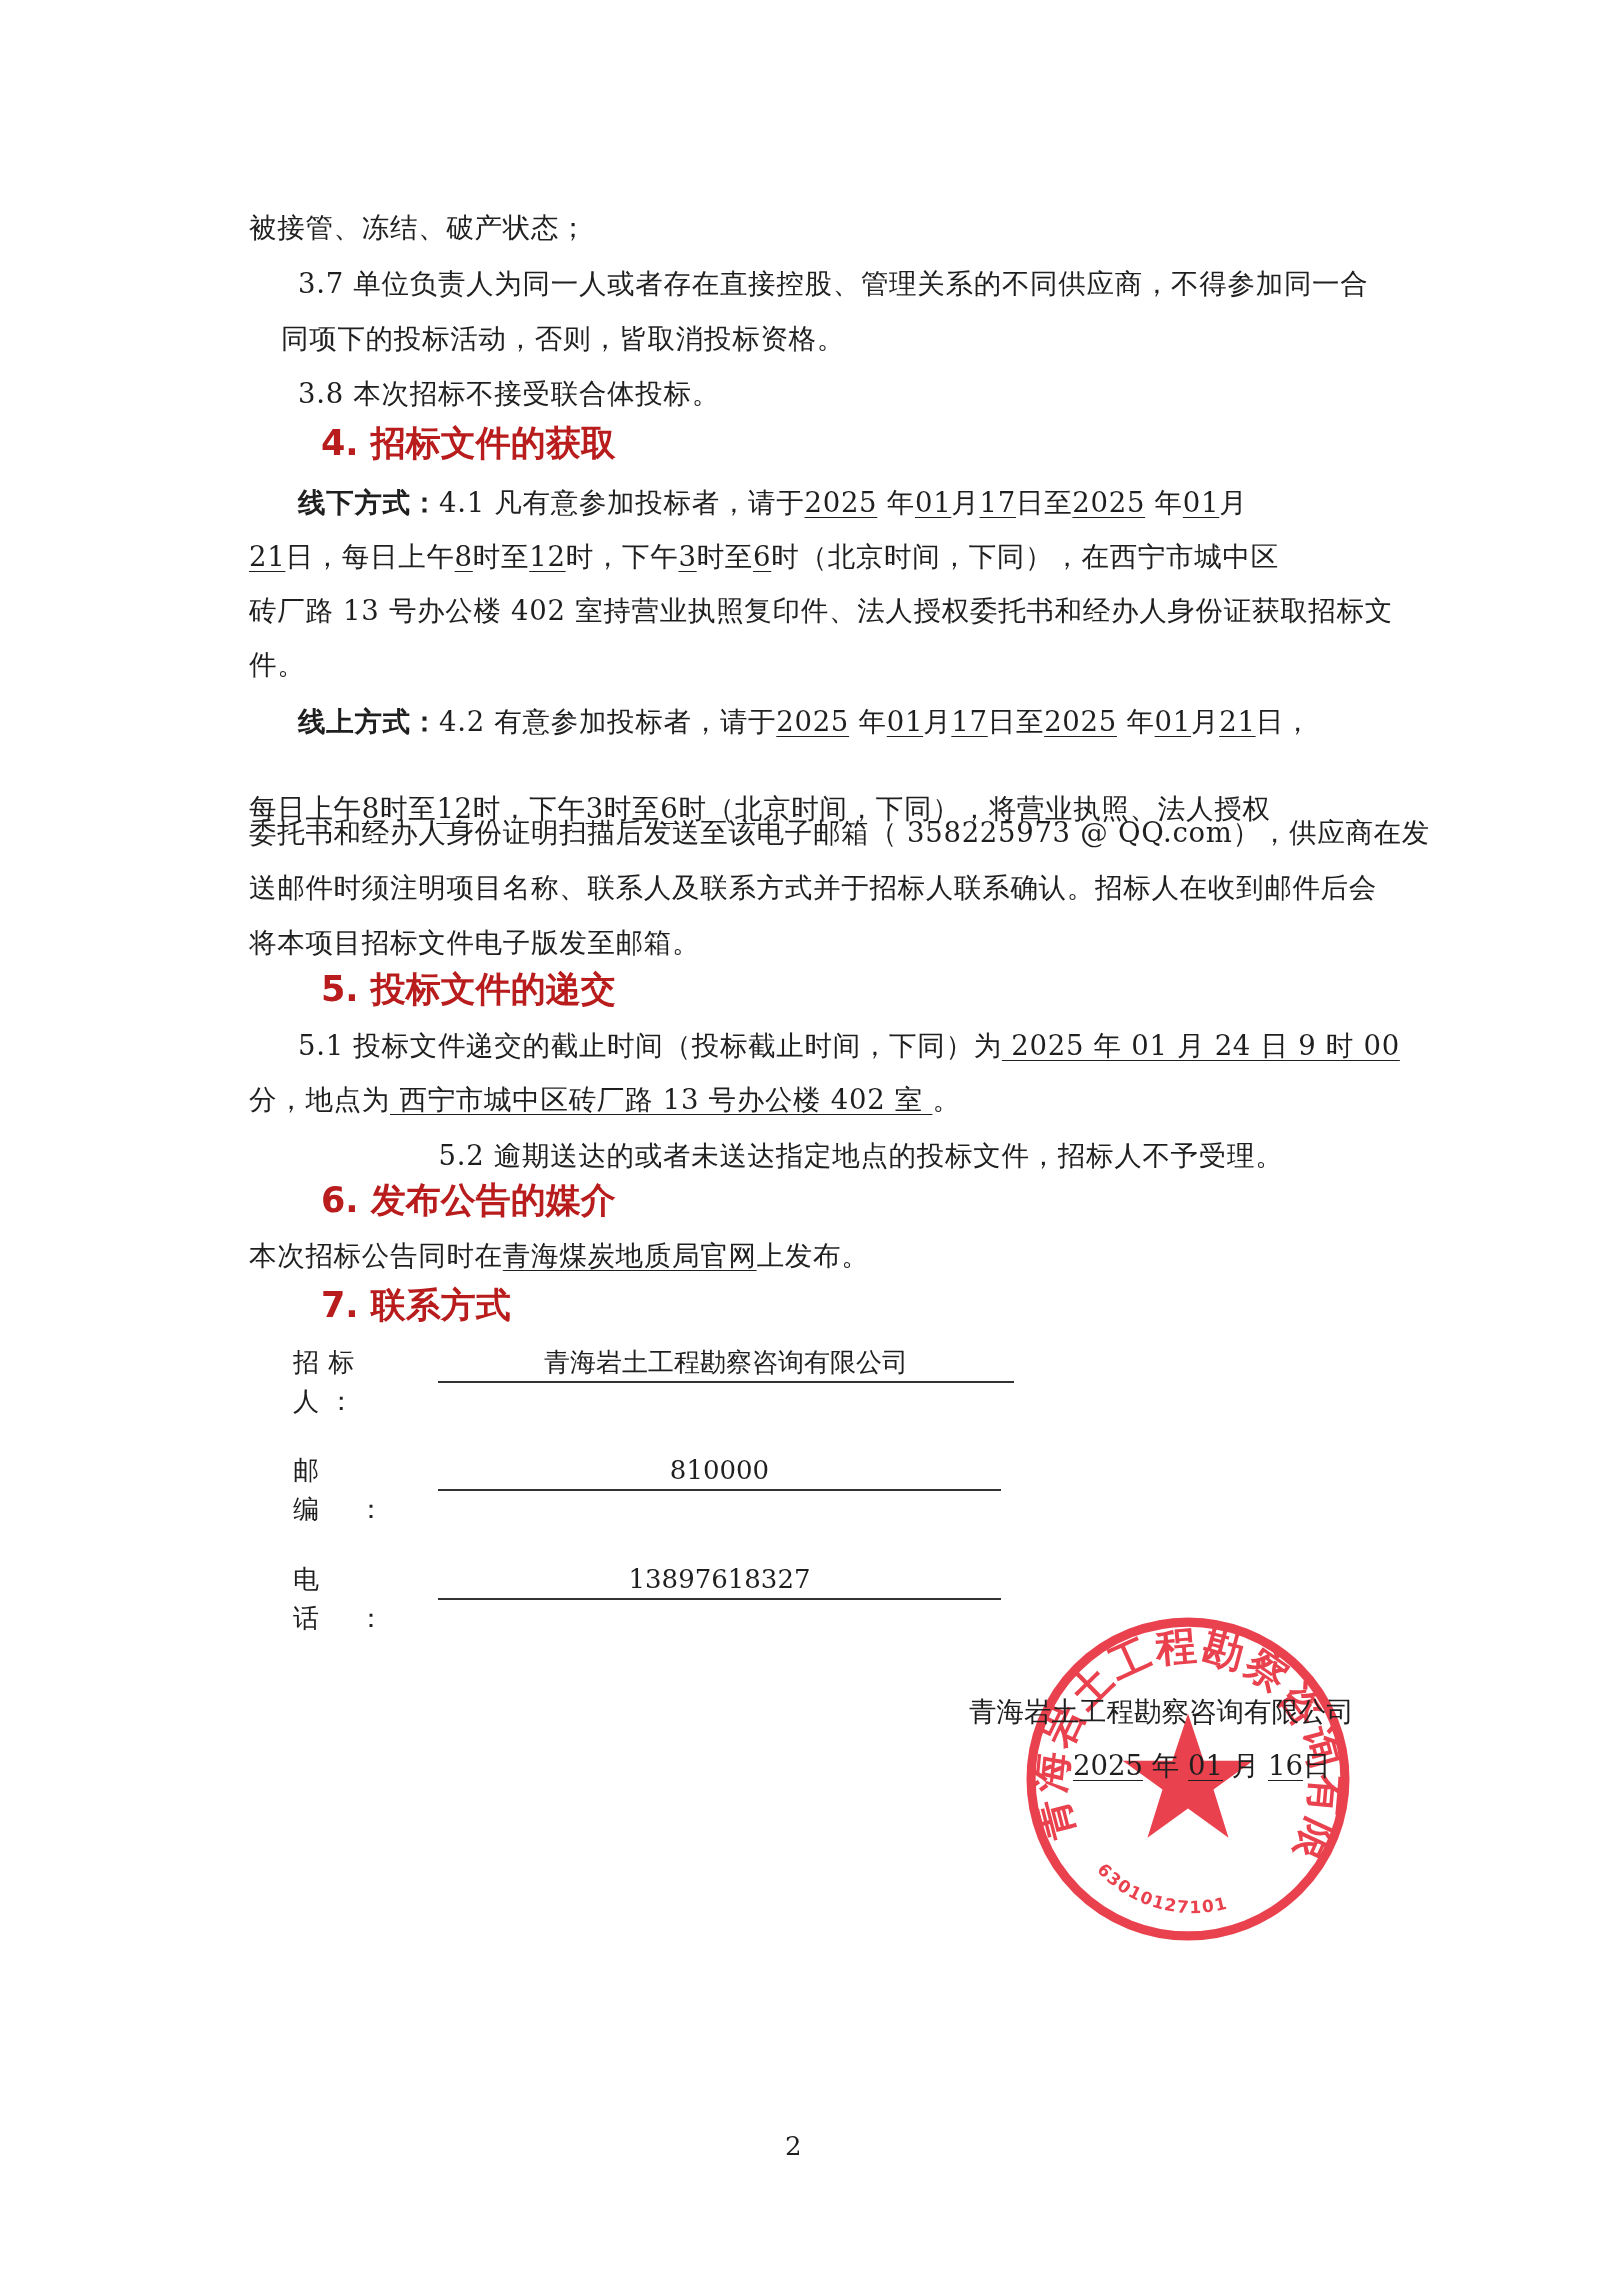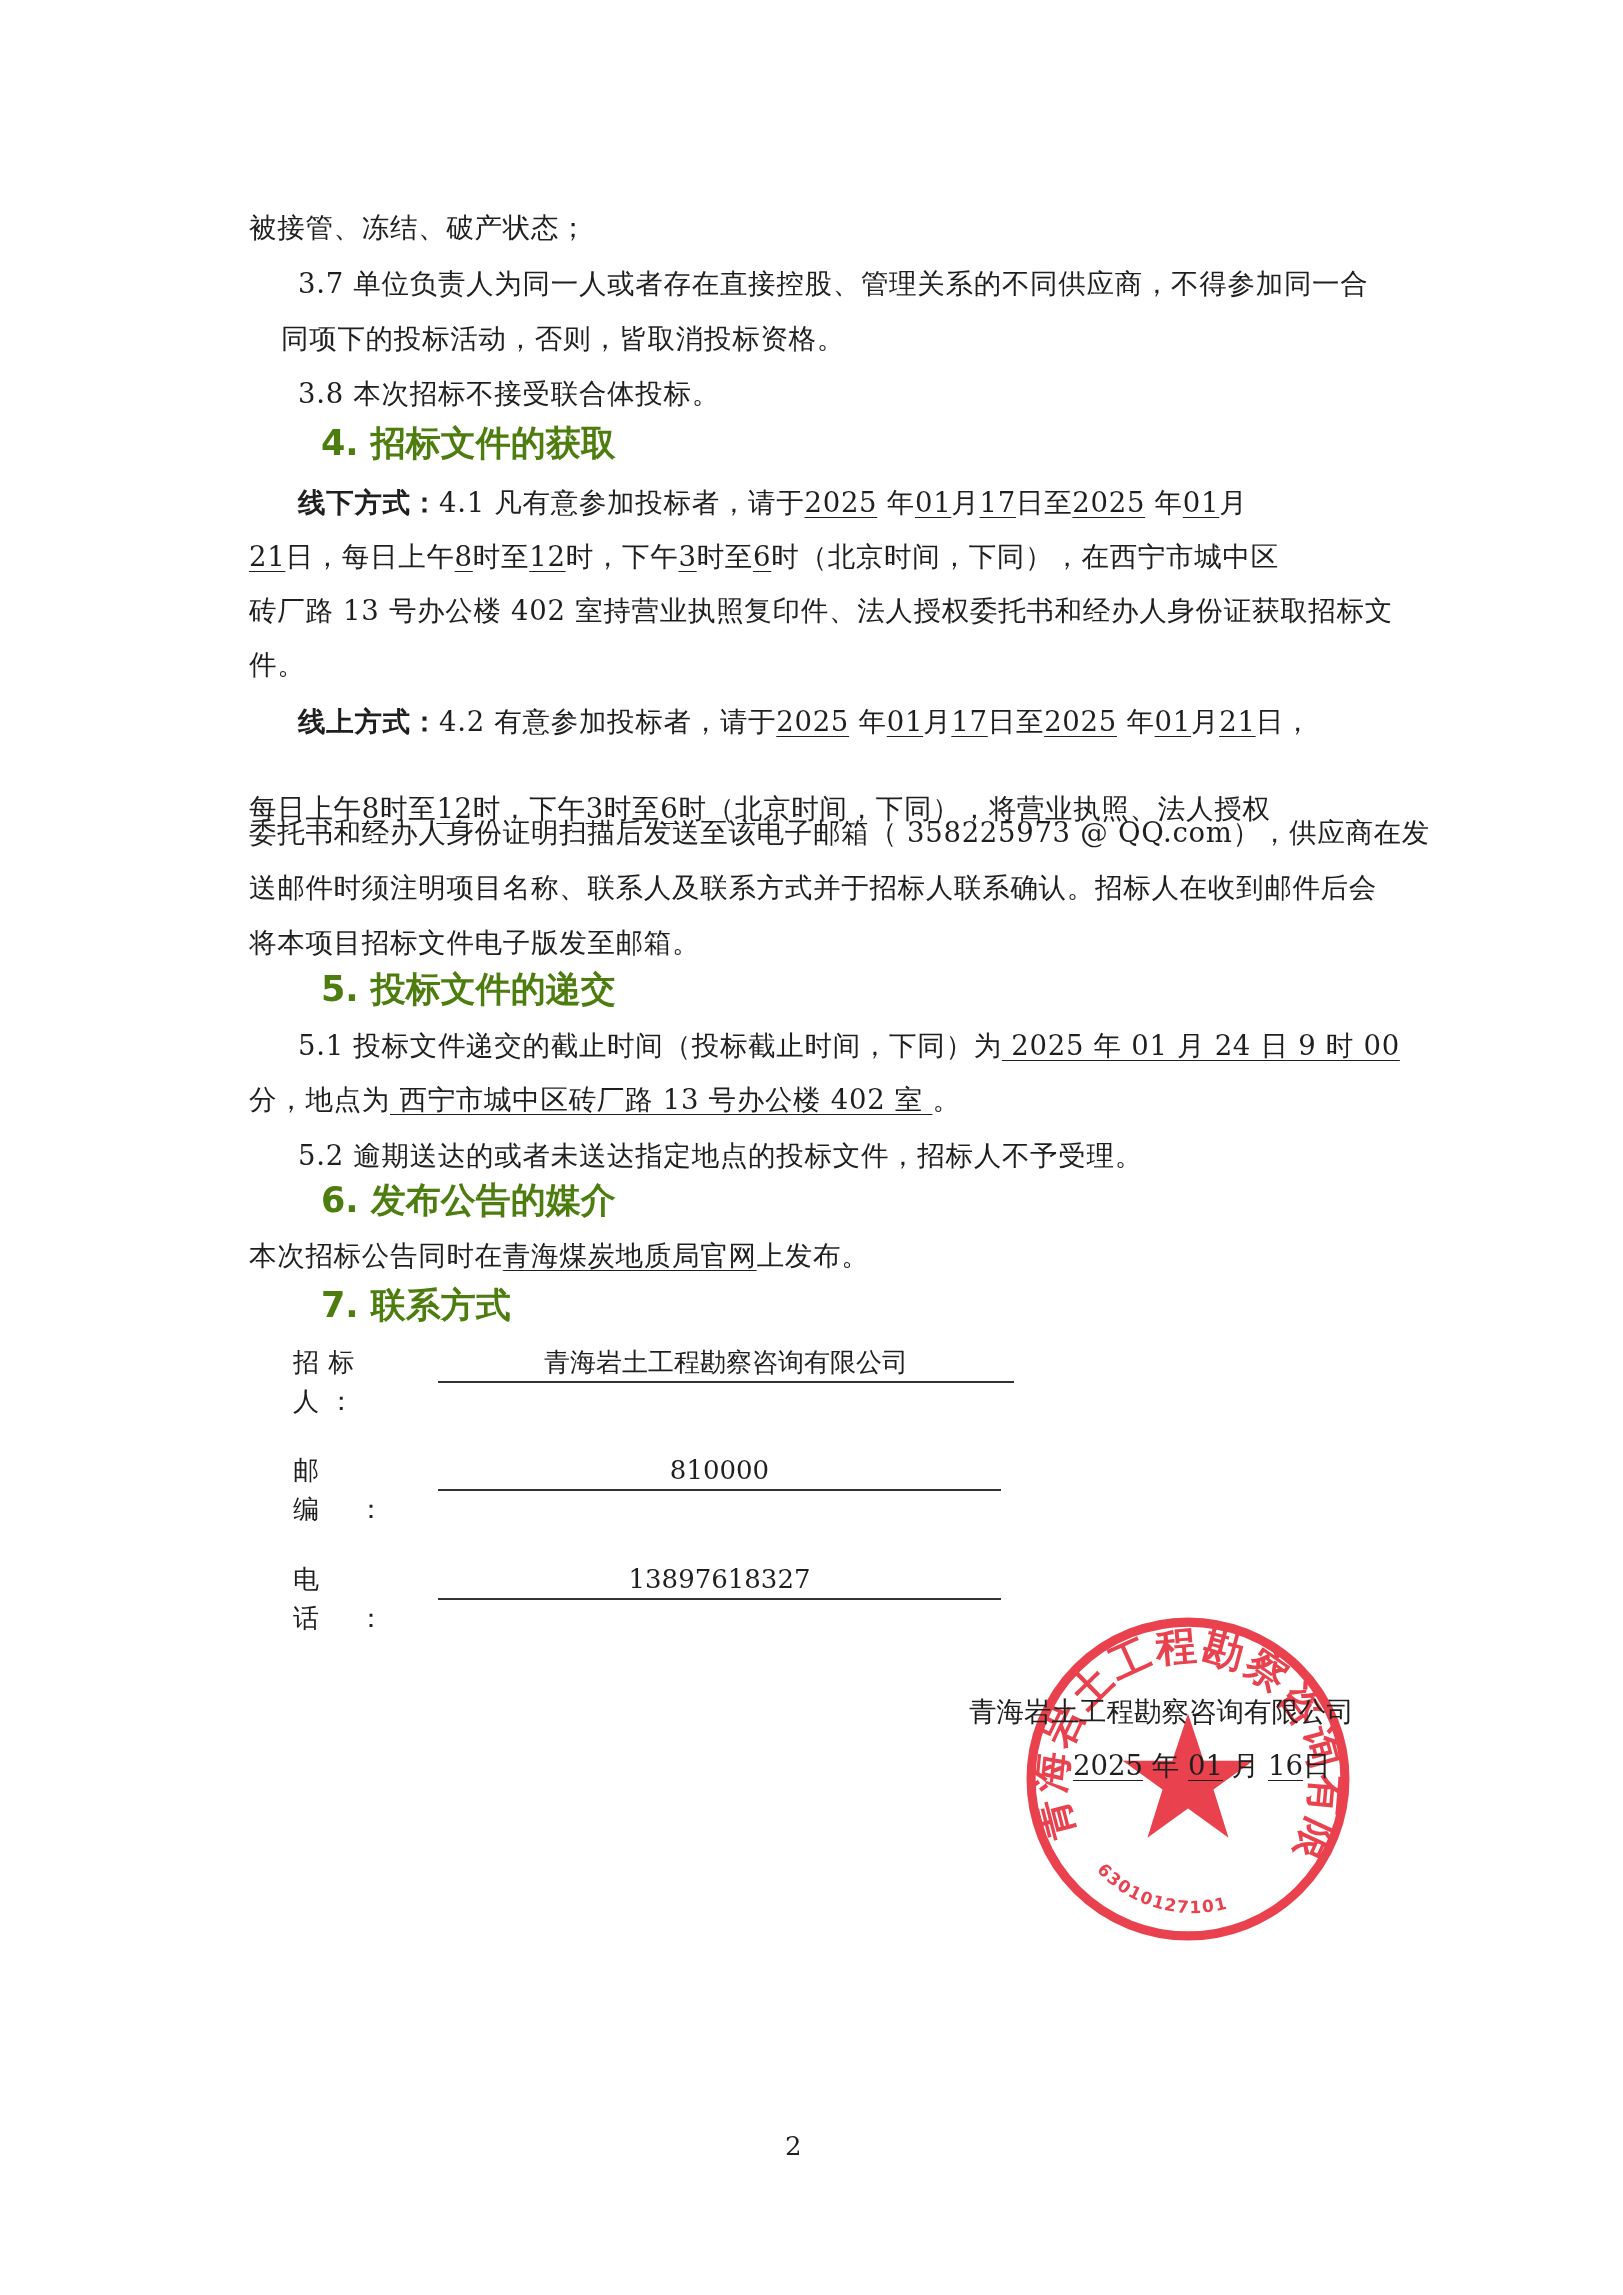--- a/index.html
+++ b/index.html
@@ -12,21 +12,21 @@
   .line {
     position: absolute; left: 249px; width: 1126px;
     font-size: 27.5px; line-height: 39px; white-space: nowrap;
     letter-spacing: 0.7px;
   }
   .indent { left: 298px; }
   .u { text-decoration: underline; text-underline-offset: 5.2px; text-decoration-thickness: 1.3px; }
   .b { font-weight: bold; }
   .h {
     position: absolute; left: 321px; font-size: 35px; line-height: 46px;
-    font-family: "DejaVu Sans", "Liberation Sans", sans-serif; font-weight: bold; color: #4d7c0f;
+    font-family: "DejaVu Sans", "Liberation Sans", sans-serif; font-weight: bold; color: #b91c1c;
   }
   .contact-row { position: absolute; left: 293px; height: 39px; width: 785px; font-size: 26px; line-height: 39px; }
   .contact-label { position: absolute; left: 0; top: 0; width: 131px; letter-spacing: 9.2px; }
   .contact-value {
     position: absolute; left: 145px; top: 0; width: 576px; text-align: center;
     border-bottom: 2px solid #333; height: 38px;
   }
   .seal {
     position: absolute; left: 1018px; top: 1609px; width: 340px; height: 340px;
     pointer-events: none; opacity: 0.92;
@@ -70,21 +70,21 @@
   <div class="line" style="top:923px;">将本项目招标文件电子版发至邮箱。</div>
 
   <div class="h" style="top:966px;">5. 投标文件的递交</div>
 
   <div class="line indent" style="top:1026px;">
     <span>5.1 投标文件递交的截止时间（投标截止时间，下同）为</span><span class="u"> 2025 年 01 月 24 日 9 时 00</span>
   </div>
   <div class="line" style="top:1080px;">
     <span>分，地点为</span><span class="u"> 西宁市城中区砖厂路 13 号办公楼 402 室 </span><span>。</span>
   </div>
-  <div class="line indent" style="top:1136px;">5.2 逾期送达的或者未送达指定地点的投标文件，招标人不予受理。</div>
+  <div class="line indent" style="top:1136px;text-align:center;">5.2 逾期送达的或者未送达指定地点的投标文件，招标人不予受理。</div>
 
   <div class="h" style="top:1177px;">6. 发布公告的媒介</div>
   <div class="line" style="top:1236px;">
     <span>本次招标公告同时在</span><span class="u">青海煤炭地质局官网</span><span>上发布。</span>
   </div>
 
   <div class="h" style="top:1282px;">7. 联系方式</div>
 
   <div class="contact-row" style="top:1343px;">
     <span class="contact-label">招标人：</span>

